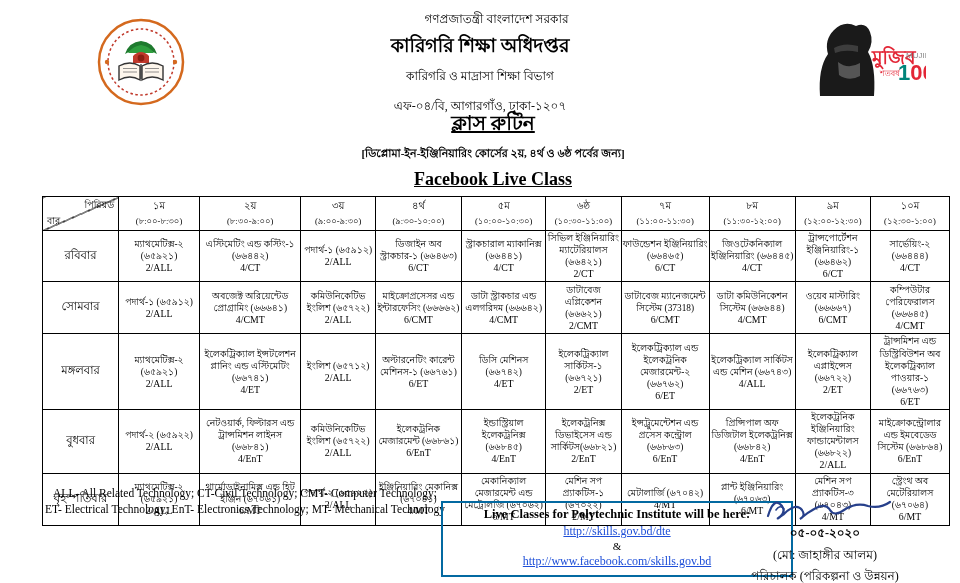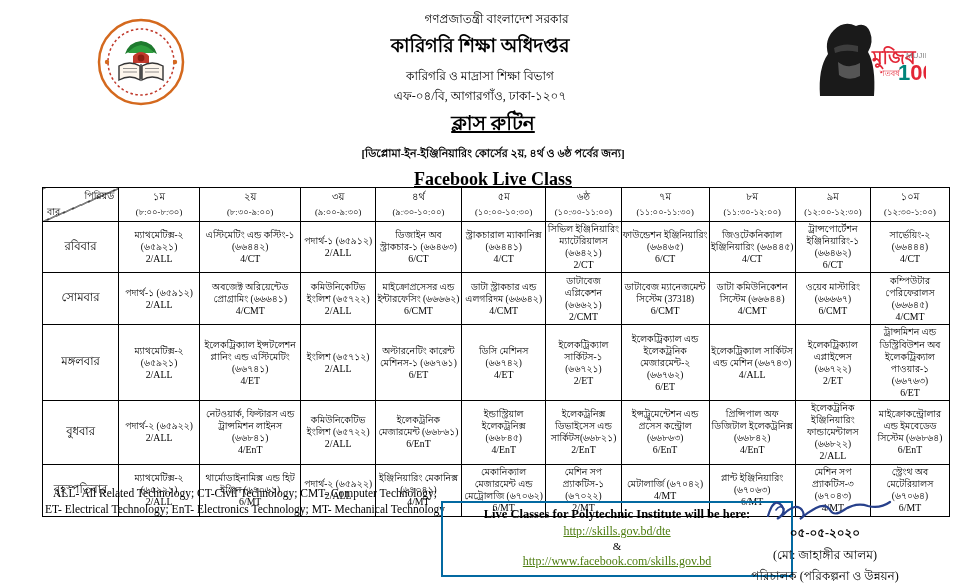--- a/index.html
+++ b/index.html
@@ -8,54 +8,54 @@
   .page { position:relative; width:960px; height:583px; background:#fff; }
 
   
   .top-header { position:absolute; top:8px; left:0; width:960px; height:102px; }
   .seal { position:absolute; left:95px; top:8px; }
   .gov-block { position:absolute; left:0; top:0; width:960px; text-align:center; }
   .gov-l1 { font-size:12px; margin-top:2px;padding-left:33px; }
   .gov-l2 { font-size:19px; font-weight:bold; margin-top:1px; }
   .gov-l3 { font-size:12px; margin-top:4px; }
   .gov-l4 { font-size:12px; }
-  .gov-l5 { font-size:12px; }
+  .gov-l5 { font-size:12px;margin-top:10px; }
   .mujib { position:absolute; right:34px; top:10px; }
 
   
   .title-band { position:absolute; top:108px; left:0; width:960px; height:76px; }
   .start-note { position:absolute; left:100px; top:18px; font-size:20px; font-weight:bold; }
   .title-center { position:absolute; left:13px; top:0; width:960px; text-align:center; }
   .main-title { font-size:20px; font-weight:bold; text-decoration:underline; }
   .sub-title { font-size:11px; font-weight:bold; margin-top:4px; }
   .fb-title { font-size:18px; font-weight:bold; text-decoration:underline; margin-top:5px; }
 
   
-  table.routine { position:absolute; left:42px; top:187px; width:908px;
+  table.routine { position:absolute; left:42px; top:196px; width:908px;
     border-collapse:collapse; table-layout:fixed; }
   table.routine th, table.routine td { border:1px solid #000; vertical-align:middle;
     text-align:center; padding:1px 1px; }
   th.corner { position:relative; height:25px; padding:0;
     background:linear-gradient(to bottom right, transparent 49.2%, #000 49.2%, #000 50.8%, transparent 50.8%); }
   .corner-period { position:absolute; top:1px; right:4px; font-size:9.5px; font-weight:normal; }
   .corner-day { position:absolute; bottom:1px; left:4px; font-size:9.5px; font-weight:normal;text-align:center; }
   .pname { font-size:10px; font-weight:normal; }
   .ptime { font-size:8.5px; font-weight:normal; }
   td.day-cell { font-size:11.5px; }
   td.routine-cell { height:52px; }
   .subj { font-size:9.3px; line-height:1.3; }
   .grp { font-size:9.8px; line-height:1.25; font-family:"Liberation Serif",serif; }
   tr.row-sun td.routine-cell { height:47px; }
 
   
   .legend { position:absolute; left:45px; top:486px; font-size:11.5px; line-height:1.35;text-align:center; }
   .live-box { position:absolute; left:403px; top:501px; width:352px; border:2px solid #0369a1;
     text-align:center; padding:4px 6px 6px 6px;margin-left:38px; }
   .live-title { font-size:12.5px; font-weight:bold; }
-  .live-link { font-size:12px; color:#4d7c0f; text-decoration:underline; display:block; margin-top:2px; }
+  .live-link { font-size:12px; color:#1d4ed8; text-decoration:underline; display:block; margin-top:2px; }
   .amp { font-size:11px; margin-top:1px; }
   .sign-block { position:absolute; right:30px; top:490px; width:210px; text-align:center; }
   .sign-date { font-size:12px; font-weight:bold; margin-top:-6px; }
   .sign-name { font-size:12px; margin-top:2px; }
   .sign-role { font-size:12px; margin-top:1px; }
 </style>
 </head>
 <body>
 
 <div class="page">

